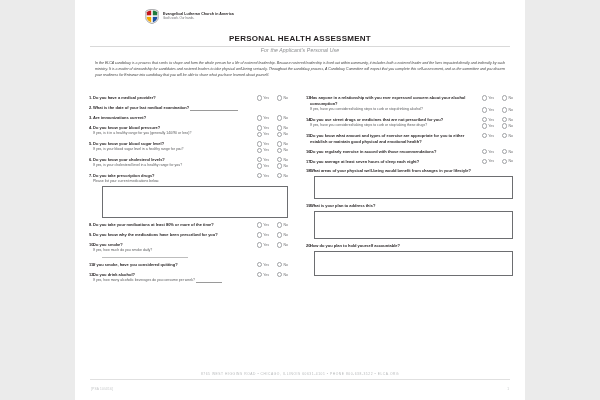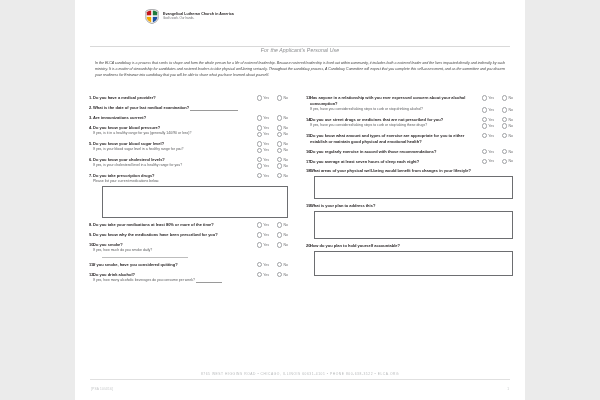--- a/index.html
+++ b/index.html
@@ -118,20 +118,21 @@
       <rect x="14.6" y="2" width="2.8" height="30" fill="#ffffff"></rect>
       <rect x="3" y="14.6" width="26" height="2.8" fill="#ffffff"></rect>
       <path d="M16 1 C10 1 4 3 2 5 L2 20 C2 27 9 31 16 33 C23 31 30 27 30 20 L30 5 C28 3 22 1 16 1 Z" fill="none" stroke="#8d8f91" stroke-width="1.1"></path>
     </svg>
     <div class="logo-text">
       <div class="logo-title">Evangelical Lutheran Church in America</div>
       <div class="logo-tag">God's work. Our hands.</div>
     </div>
   </div>
 
+  <div class="doc-title">PERSONAL HEALTH ASSESSMENT</div>
   <div class="rule"></div>
   <div class="doc-sub">For the Applicant's Personal Use</div>
 
   <div class="intro">In the ELCA candidacy is a process that seeks to shape and form the whole person for a life of rostered leadership. Because rostered leadership is lived out within community, it includes both a rostered leader and the lives impacted directly and indirectly by such ministry. It is a matter of stewardship for candidates and rostered leaders to take physical well-being seriously. Throughout the candidacy process, A Candidacy Committee will expect that you complete this self-assessment, and as the committee and you discern your readiness for Entrance into candidacy that you will be able to share what you have learned about yourself.</div>
 
   <div class="cols">
     <div class="col col-left" id="col-left">
         <div class="q">
           <div class="q-grid">
             <div class="q-num">1.</div>

